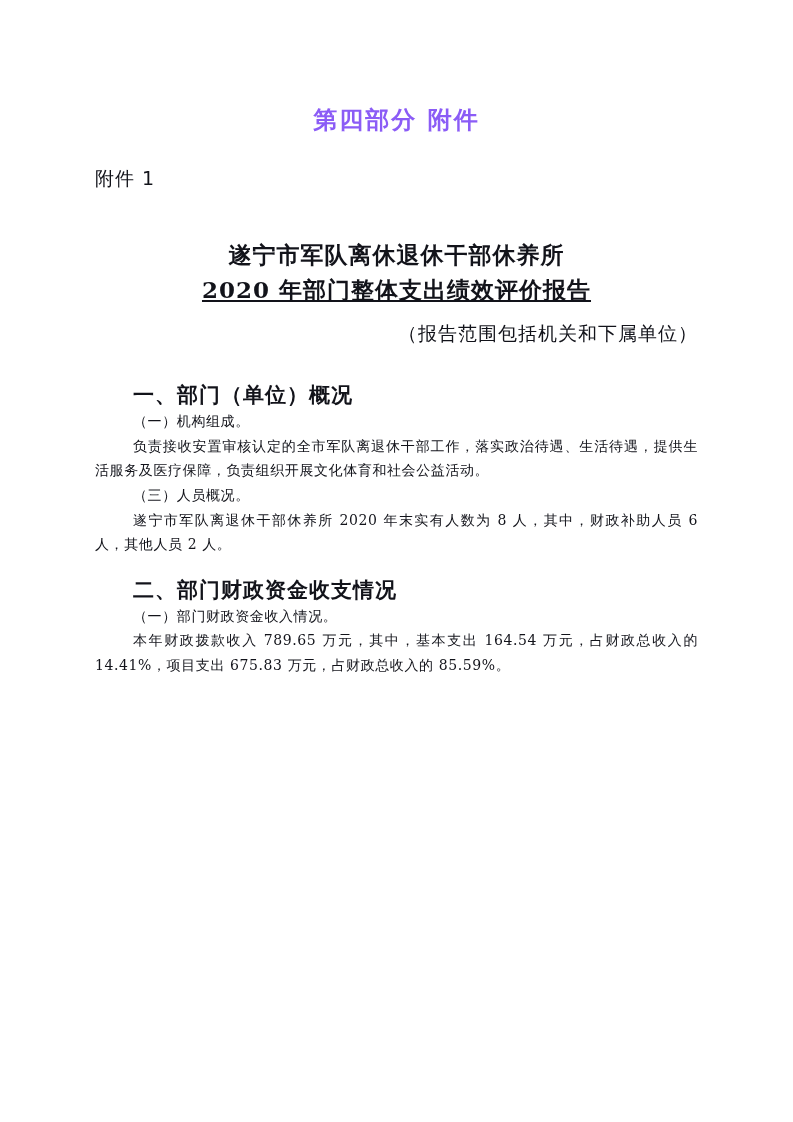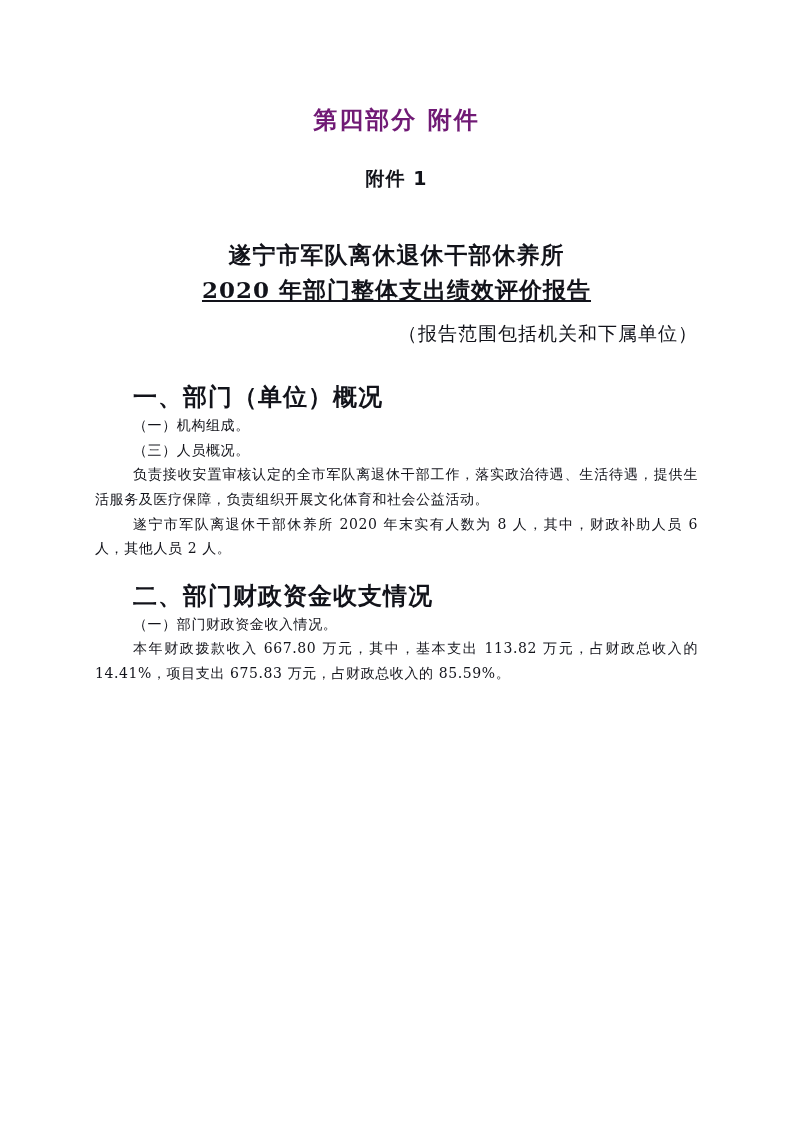--- a/index.html
+++ b/index.html
@@ -23,30 +23,29 @@
     padding: 0 95px;
   }
   .part-title {
     text-align: center;
     font-family: "DejaVu Sans", "Liberation Sans", sans-serif;
     font-weight: bold;
     font-size: 24px;
     letter-spacing: 2px;
     margin-top: 104px;
     margin-bottom: 8px;
-    color: #701a75;
+    color: #8b5cf6;
   }
   .attachment-label {
     font-family: "DejaVu Sans", "Liberation Sans", sans-serif;
-    font-weight: bold;
+    font-weight: normal;
     font-size: 19px;
     margin-top: 30px;
     letter-spacing: 1px;
     color: #12131a;
-    text-align: center;
   }
   .doc-title {
     text-align: center;
     font-weight: bold;
     font-size: 23px;
     letter-spacing: 1px;
     line-height: 1.5;
     margin-top: 46px;
     color: #12131a;
   }
@@ -57,21 +56,21 @@
   .doc-subtitle {
     text-align: right;
     font-size: 19px;
     margin-top: 14px;
     letter-spacing: 1px;
     color: #12131a;
   }
   .section-heading {
     font-family: Liberation Serif, serif;
     font-weight: bold;
-    font-size: 24px;
+    font-size: 21px;
     letter-spacing: 1px;
     margin-top: 34px;
     text-indent: 38px;
     color: #12131a;
   }
   .section-heading.tight {
     margin-top: 19px;
   }
   p.body {
     font-size: 14px;
@@ -95,24 +94,24 @@
   <div class="doc-title">
     <span>遂宁市军队离休退休干部休养所</span>
     <span class="line2">2020 年部门整体支出绩效评价报告</span>
   </div>
 
   <div class="doc-subtitle">（报告范围包括机关和下属单位）</div>
 
   <div class="section">
     <div class="section-heading">一、部门（单位）概况</div>
     <p class="body">（一）机构组成。</p>
+    <p class="body">负责接收安置审核认定的全市军队离退休干部工作，落实政治待遇、生活待遇，提供生活服务及医疗保障，负责组织开展文化体育和社会公益活动。</p>
     <p class="body">（三）人员概况。</p>
-    <p class="body">负责接收安置审核认定的全市军队离退休干部工作，落实政治待遇、生活待遇，提供生活服务及医疗保障，负责组织开展文化体育和社会公益活动。</p>
     <p class="body">遂宁市军队离退休干部休养所 2020 年末实有人数为 8 人，其中，财政补助人员 6 人，其他人员 2 人。</p>
   </div>
 
   <div class="section">
     <div class="section-heading tight">二、部门财政资金收支情况</div>
     <p class="body">（一）部门财政资金收入情况。</p>
-    <p class="body">本年财政拨款收入 667.80 万元，其中，基本支出 113.82 万元，占财政总收入的 14.41%，项目支出 675.83 万元，占财政总收入的 85.59%。</p>
+    <p class="body">本年财政拨款收入 789.65 万元，其中，基本支出 164.54 万元，占财政总收入的 14.41%，项目支出 675.83 万元，占财政总收入的 85.59%。</p>
   </div>
 
 </div>
 
 </body></html>

